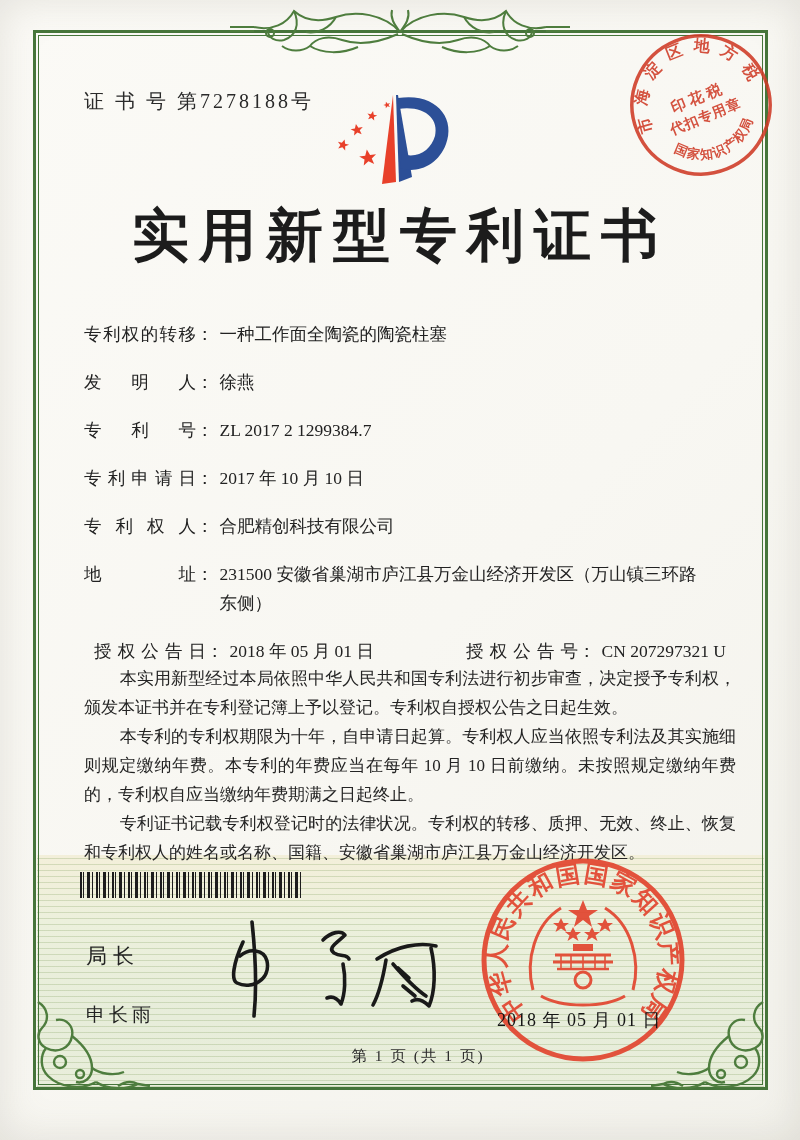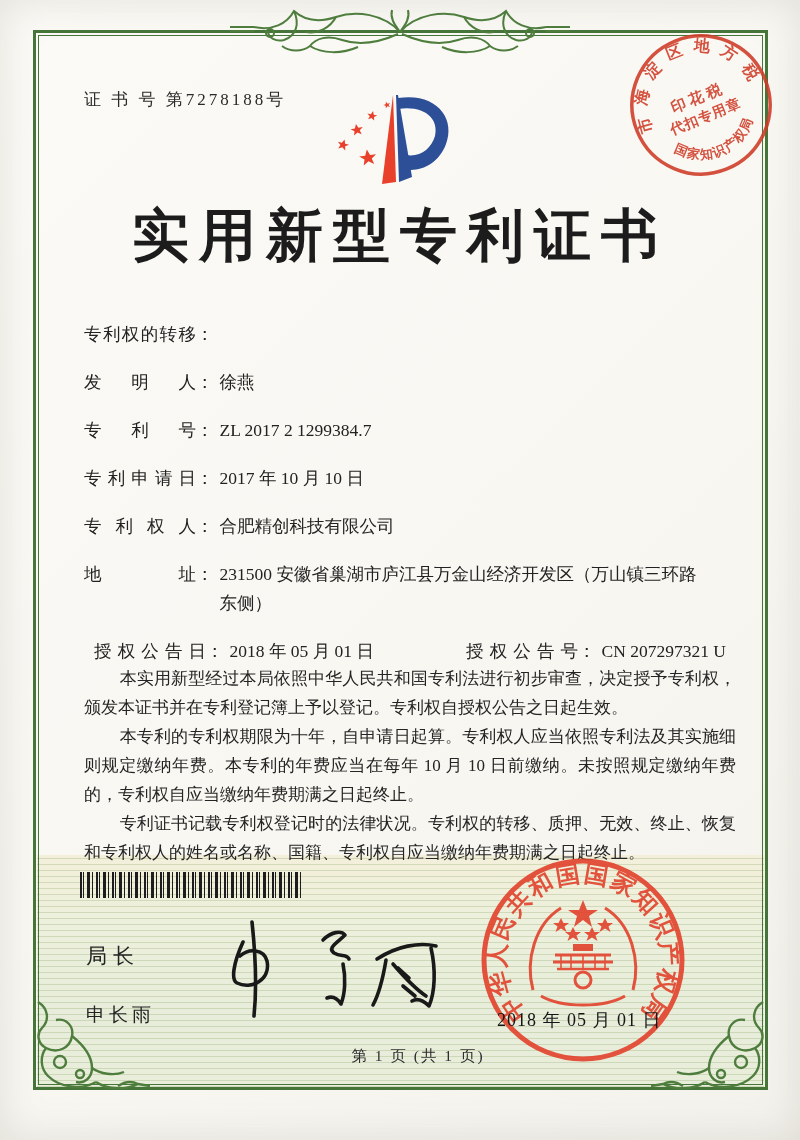--- a/index.html
+++ b/index.html
@@ -23,21 +23,21 @@
   }
   
   .guilloche{
     position:absolute;left:37px;right:36px;top:855px;height:232px;z-index:1;
     background:
       repeating-linear-gradient(0deg, rgba(130,160,95,.28) 0 1px, rgba(130,160,95,0) 1px 6px),
       linear-gradient(180deg,#f3efda 0%,#ecf0dc 30%,#e7edda 70%,#e9eedb 100%);
   }
   .cert-no{
     position:absolute;left:84px;top:88px;z-index:3;
-    font-size:17px;letter-spacing:3px;color:#2a2a2a;
+    font-size:20px;letter-spacing:3px;color:#2a2a2a;
   }
   .logo{position:absolute;left:330px;top:92px;z-index:3;}
   .title{
     position:absolute;left:0;right:0;top:198px;z-index:3;margin:0;
     text-align:center;font-size:57px;font-weight:700;color:#1c1c1c;
     letter-spacing:10px;
   }
   .fields{position:absolute;left:84px;right:64px;top:320px;z-index:3;color:#222;}
   .frow{display:flex;align-items:flex-start;margin-bottom:19px;font-size:17.5px;line-height:29px;}
   .flabel{
@@ -148,20 +148,21 @@
       <use href="#star" transform="translate(38,66) scale(0.85) rotate(-8)"></use>
     </g>
   </svg>
 
   <h1 class="title">实用新型专利证书</h1>
 
   <div class="fields">
     <div class="frow">
       <span class="flabel">专利权的转移</span>
         <span class="fcolon">：</span>
+      <span class="fvalue">一种工作面全陶瓷的陶瓷柱塞</span>
     </div>
     <div class="frow">
       <span class="flabel">发明人</span>
         <span class="fcolon">：</span>
       <span class="fvalue">徐燕</span>
     </div>
     <div class="frow">
       <span class="flabel">专利号</span>
         <span class="fcolon">：</span>
       <span class="fvalue">ZL 2017 2 1299384.7</span>
@@ -191,21 +192,21 @@
         <span class="flabel">授权公告号</span>
           <span class="fcolon">：</span>
         <span class="fvalue">CN 207297321 U</span>
       </div>
     </div>
   </div>
 
   <div class="paras">
     <p>本实用新型经过本局依照中华人民共和国专利法进行初步审查，决定授予专利权，颁发本证书并在专利登记簿上予以登记。专利权自授权公告之日起生效。</p>
     <p>本专利的专利权期限为十年，自申请日起算。专利权人应当依照专利法及其实施细则规定缴纳年费。本专利的年费应当在每年 10 月 10 日前缴纳。未按照规定缴纳年费的，专利权自应当缴纳年费期满之日起终止。</p>
-    <p>专利证书记载专利权登记时的法律状况。专利权的转移、质押、无效、终止、恢复和专利权人的姓名或名称、国籍、专利权自应当缴纳年费期满之日起终止。</p>
+    <p>专利证书记载专利权登记时的法律状况。专利权的转移、质押、无效、终止、恢复和专利权人的姓名或名称、国籍、安徽省巢湖市庐江县万金山经济开发区。</p>
   </div>
 
   <div class="barcode"></div>
 
   <div class="signer-title">局长</div>
   <div class="signer-name">申长雨</div>
 
   <svg class="signature" width="250" height="115" viewBox="0 0 250 115">
     <g stroke="#191919" fill="none" stroke-width="3.6" stroke-linecap="round" stroke-linejoin="round">
       <path d="M48,30 C38,52 36,68 42,71 C56,78 76,68 72,49 C69,37 54,36 45,44"></path>

